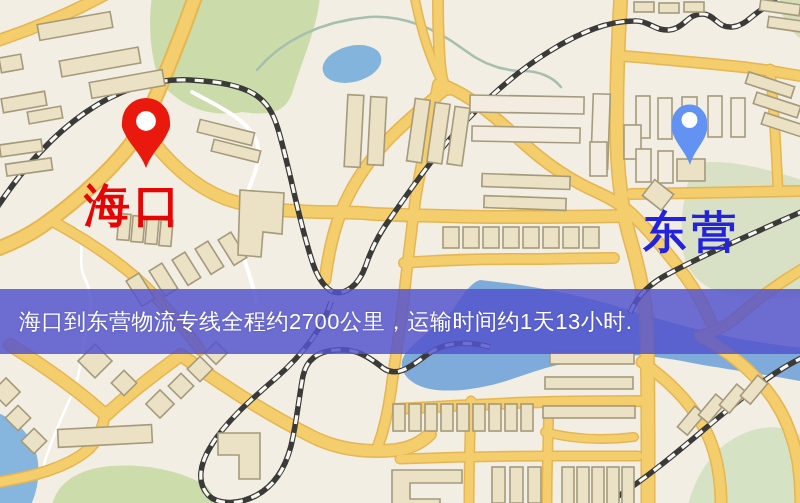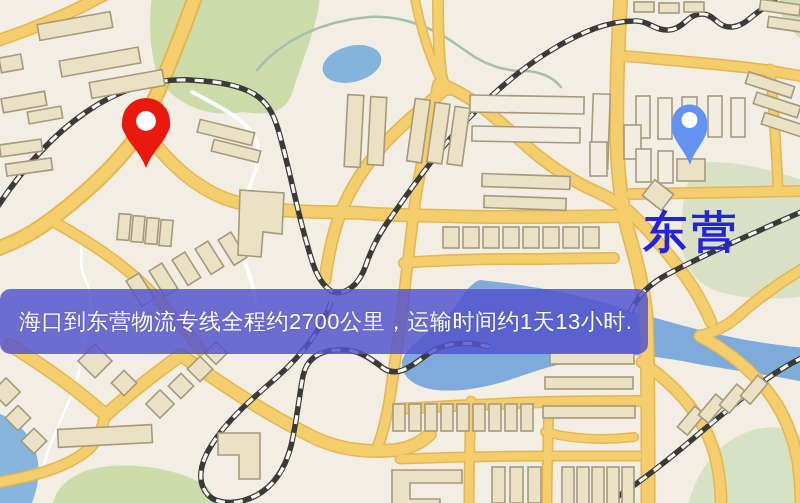--- a/index.html
+++ b/index.html
@@ -14,24 +14,24 @@
   .road-casing use{stroke:#e5b652;fill:none;stroke-linecap:round;stroke-linejoin:round;}
   .road-fill   use{stroke:#f4cd6d;fill:none;stroke-linecap:round;stroke-linejoin:round;}
   .minor-road{stroke:#ffffff;fill:none;stroke-linecap:round;}
   .stream{stroke:#a6bfae;fill:none;stroke-linecap:round;}
   .rail-base use{stroke:#3a3a38;stroke-width:5.5;fill:none;}
   .rail-dash use{stroke:#f8f7f1;stroke-width:3.2;fill:none;stroke-dasharray:9 9;}
   .bld{fill:#ebe1c4;stroke:#a59a7c;stroke-width:1.6;}
   .bld2{fill:#f2ede0;stroke:#a59a7c;stroke-width:1.6;}
 
   .banner{
-    position:absolute;left:0;top:289px;width:648px;height:65px;
+    position:absolute;left:0;top:289px;width:800px;height:65px;
     background:rgba(84,84,205,0.84);
     display:flex;align-items:center;
-    box-sizing:border-box;padding-left:19px;border-radius:10px;
+    box-sizing:border-box;padding-left:19px;
   }
   .banner span{
     color:#ffffff;font-size:22px;letter-spacing:0.5px;white-space:nowrap;
     text-shadow:0 0 2px rgba(40,40,120,0.35);
   }
   .city-label{
     position:absolute;font-weight:bold;white-space:nowrap;line-height:1;
   }
   .city-label.origin{left:84px;top:182px;font-size:46px;color:#e60505;letter-spacing:4px;}
   .city-label.dest{left:643px;top:180px;font-size:44px;color:#2323dd;letter-spacing:5px;margin-top:30px;}
@@ -273,19 +273,20 @@
     <g>
       <path d="M146,168 C140,152 129,144 124,132 C121,126 122,125 122,122 A24,24 0 1 1 170,122 C170,125 171,126 168,132 C163,144 152,152 146,168 Z" fill="#e9190d"></path>
       <circle cx="146" cy="121" r="10" fill="#ffffff"></circle>
     </g>
     <g>
       <path d="M690,165 C685,151 677,145 673,134 C671,128 672,127 672,122 A17.5,17.5 0 1 1 707,122 C707,127 708,128 706,134 C702,145 694,151 690,165 Z" fill="#6292f2"></path>
       <circle cx="689.5" cy="120" r="8" fill="#ffffff"></circle>
     </g>
   </svg>
 
+  <div class="city-label origin">海口</div>
   <div class="city-label dest">东营</div>
 
   <div class="banner">
     <span>海口到东营物流专线全程约2700公里，运输时间约1天13小时.</span>
   </div>
 
 </div>
 
 </body></html>

